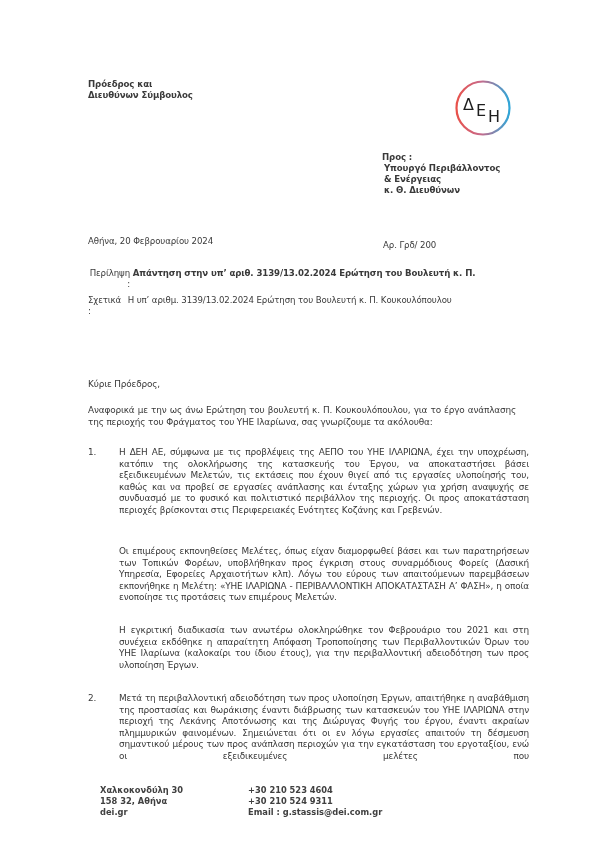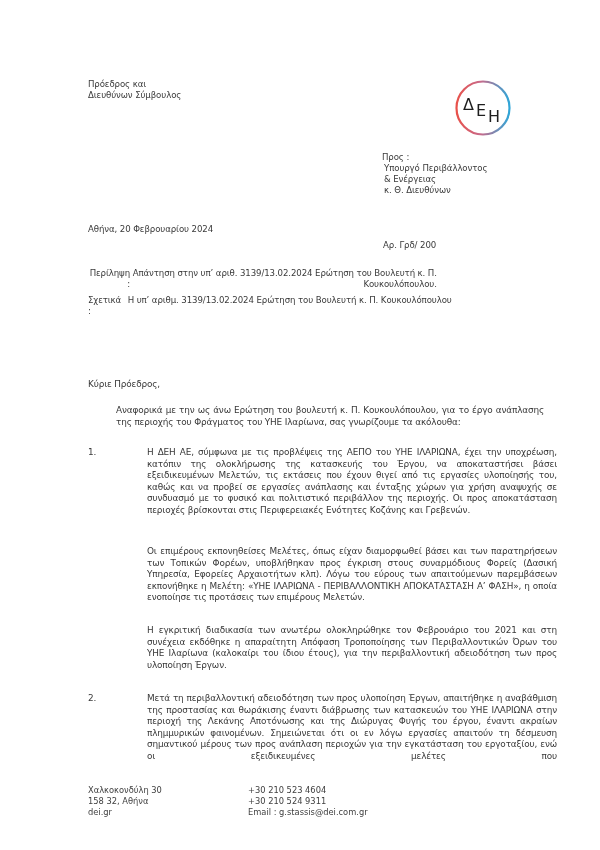--- a/index.html
+++ b/index.html
@@ -1,44 +1,44 @@
 <!DOCTYPE html>
 <html><head>
 <meta charset="utf-8">
 <style>
   html, body { margin: 0; padding: 0; background: #ffffff; }
   body { width: 600px; height: 850px; position: relative; overflow: hidden;
          font-family: "DejaVu Sans", "Liberation Sans", sans-serif; color: #3a3a3a; }
   .abs { position: absolute; }
   .sm { font-size: 8.6px; line-height: 11px; letter-spacing: -0.1px; }
   .txt { font-size: 8.9px; line-height: 11.6px; letter-spacing: -0.15px; color: #383838; }
-  .just { text-align: justify; text-align-last: left; margin-left: 28px; }
-  .line { display: block; }
+  .just { text-align: justify; text-align-last: left; }
+  .line { display: block; font-weight: bold; }
   #sender { left: 88px; top: 79px; }
   #logo { left: 454px; top: 79px; width: 58px; height: 58px; }
   #recipient { left: 382px; top: 152px; }
-  #date { left: 88px; top: 224px; }
+  #date { left: 88px; top: 236px; }
   #ref { left: 383px; top: 240px; }
   #summary { left: 88px; top: 268px; width: 420px; }
   #related { left: 88px; top: 295px; width: 440px; }
   .lab { display: inline-block; vertical-align: top; }
   #summary .lab { width: 42px; text-align: right; }
   #related .lab { width: 37px; }
-  .val { display: inline-block; vertical-align: top; text-align: right; }
+  .val { display: inline-block; vertical-align: top; }
   #salutation { left: 88px; top: 379px; }
   #intro { left: 88px; top: 405px; width: 428px; }
   .item-num { position: absolute; left: 88px; }
   .item-body { position: absolute; left: 119px; width: 410px; }
   #item1-num { top: 447px; }
   #item1-p1 { top: 447px; }
   #item1-p2 { top: 546px; }
   #item1-p3 { top: 625px; }
   #item2-num { top: 693px; }
   #item2-p1 { top: 693px; }
-  #footer-left { left: 88px; top: 785px; }
+  #footer-left { left: 100px; top: 785px; }
   #footer-right { left: 248px; top: 785px; }
   .foot { font-size: 8.3px; line-height: 11px; color: #404040; }
 </style>
 </head>
 <body>
 
 <div id="sender" class="abs sm">
   <span class="line">Πρόεδρος και</span>
   <span class="line">Διευθύνων Σύμβουλος</span>
 </div>
@@ -66,21 +66,20 @@
   <span class="line" style="padding-left:2px">κ. Θ. Διευθύνων</span>
 </div>
 
 <div id="date" class="abs sm">Αθήνα, 20  Φεβρουαρίου  2024</div>
 <div id="ref" class="abs sm">Αρ. Γρδ/ 200</div>
 
 <div id="summary" class="abs sm">
   <span class="lab">Περίληψη :</span>
   <span class="val">
     <span class="line">Απάντηση στην υπ’ αριθ. 3139/13.02.2024 Ερώτηση του Βουλευτή  κ. Π.</span>
-    <span class="line">Κουκουλόπουλου.</span>
   </span>
 </div>
 
 <div id="related" class="abs sm">
   <span class="lab">Σχετικά :</span>
   <span class="val">Η υπ’ αριθμ. 3139/13.02.2024 Ερώτηση του Βουλευτή κ. Π. Κουκουλόπουλου</span>
 </div>
 
 <div id="salutation" class="abs txt">Κύριε Πρόεδρος,</div>
 

